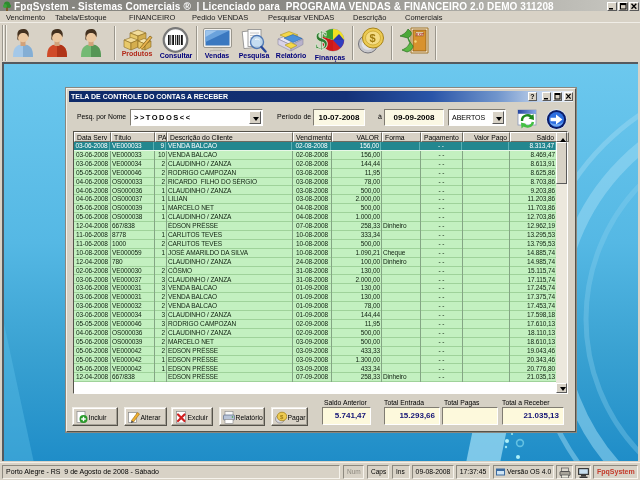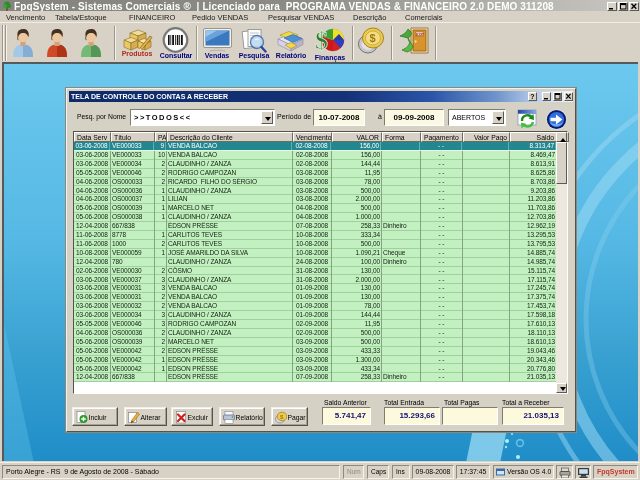--- a/index.html
+++ b/index.html
@@ -245,21 +245,21 @@
             <rect x="1" y="0.5" width="5" height="1.5" fill="#000"></rect>
           </svg>
         </span>
       <span class="dbtn" style="left:495px">
           <svg width="7" height="7" style="position:absolute;left:0;top:0">
             <path d="M1.2 0.8 L5.6 5.6 M5.6 0.8 L1.2 5.6" stroke="#000" stroke-width="1.2"></path>
           </svg>
         </span>
     </div>
     <span class="lab" style="left:10px;top:24px;font-size:6.8px">Pesq. por Nome</span>
-    <div class="fld combo" style="left:63px;top:20px;width:145px;height:17px">
+    <div class="fld combo" style="left:63px;top:20px;width:133px;height:17px">
       <span style="position:absolute;left:3px;top:3px;font-size:7.5px;font-weight:bold;letter-spacing:1.5px">&gt;&gt;TODOS&lt;&lt;</span>
       <span class="cb-a"></span>
     </div>
     <span class="lab" style="left:210px;top:24px">Período de</span>
     <div class="fld cream" style="left:246px;top:20px;width:52px;height:17px;line-height:15px">10-07-2008</div>
     <span class="lab" style="left:311px;top:24px">à</span>
     <div class="fld cream" style="left:317px;top:20px;width:60px;height:17px;line-height:15px">09-09-2008</div>
     <div class="fld combo" style="left:381px;top:20px;width:58px;height:17px">
       <span style="position:absolute;left:3px;top:4px;font-size:7px">ABERTOS</span>
       <span class="cb-a"></span>

